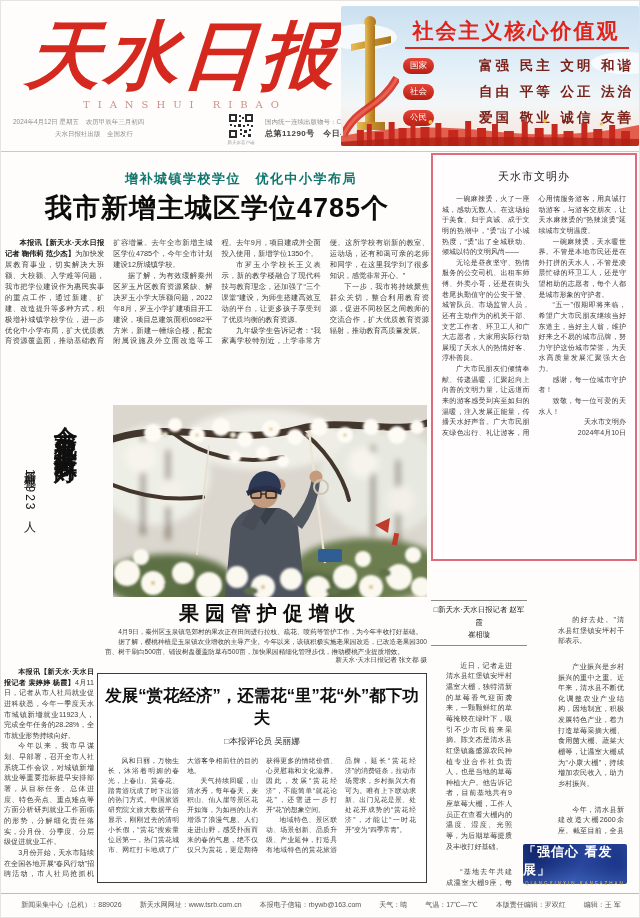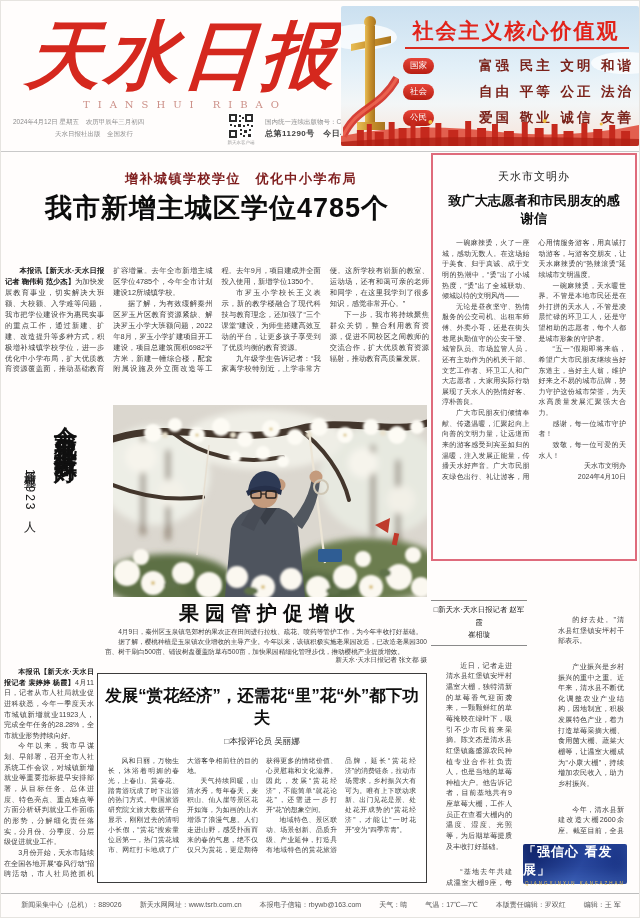--- a/index.html
+++ b/index.html
@@ -30,24 +30,24 @@
   .vb-rule{position:absolute;left:64px;top:41px;width:224px;height:2px;background:#d92c20;}
   .vb-rows{position:absolute;left:62px;top:51px;}
   .vb-row{display:flex;align-items:center;margin-bottom:8px;gap:36px;}
   .pill{background:linear-gradient(#e64438,#b81e12);color:#fff;border-radius:8px;font-size:8.5px;
     padding:2px 7px;margin-right:9px;white-space:nowrap;}
   .vals{font-size:13.5px;font-weight:bold;color:#7a221a;letter-spacing:3px;font-family:"DejaVu Serif",serif;white-space:nowrap;}
   .skyline{position:absolute;left:0;bottom:0;width:100%;height:34px;}
   .monument{position:absolute;left:2px;top:4px;}
 
   
-  .kicker{left:0;top:169px;width:480px;text-align:center;font-size:13px;font-weight:600;color:#7f1d1d;letter-spacing:1.5px;}
+  .kicker{left:0;top:169px;width:480px;text-align:center;font-size:13px;font-weight:600;color:#0f766e;letter-spacing:1.5px;}
   .headline1{left:0;top:189px;width:432px;text-align:center;font-size:27px;font-weight:bold;color:#0c0c0c;letter-spacing:1px;}
   .body-text{font-size:7.3px;line-height:1.5;text-align:justify;color:#3d3d3d;overflow:hidden;}
-  .body1{left:4px;top:237px;width:424px;height:154px;column-count:4;column-gap:9px;margin-top:28px;}
+  .body1{left:4px;top:237px;width:424px;height:154px;column-count:4;column-gap:9px;}
   .body-text p{margin:0;text-indent:2em;}
   .body-text p b{font-weight:bold;color:#222;}
 
   
   .emp-head{left:50px;top:406px;height:260px;writing-mode:vertical-rl;font-size:23px;font-weight:bold;
     color:#101010;letter-spacing:4px;}
   .emp-sub{left:20px;top:460px;height:160px;writing-mode:vertical-rl;font-size:12px;color:#1c1c1c;letter-spacing:2px;}
   .emp-body{left:3px;top:666px;width:90px;height:214px;font-size:7.1px;}
 
   
@@ -356,21 +356,20 @@
     <div class="f-byline">□本报评论员 吴丽娜</div>
     <div class="f-cols">
         <p>风和日丽，万物生长，沐浴着明媚的春光，上春山、赏春花、踏青游玩成了时下出游的热门方式。中国旅游研究院文旅大数据平台显示，刚刚过去的清明小长假，“赏花”搜索量位居第一，热门赏花城市、网红打卡地成了广大游客争相前往的目的地。</p>
         <p>天气持续回暖，山清水秀，每年春天，麦积山、仙人崖等景区花开如海，为如画的山水增添了浪漫气息。人们走进山野，感受扑面而来的春的气息，绝不仅仅只为赏花，更是期待获得更多的情绪价值、心灵慰藉和文化滋养。因此，发展“赏花经济”，不能简单“就花论花”，还需进一步打开“花”的想象空间。</p>
         <p>地域特色、景区联动、场景创新、品质升级、产业延伸，打造具有地域特色的赏花旅游品牌，延长“赏花经济”的消费链条，拉动市场需求，乡村振兴大有可为。唯有上下联动求新、出门见花是景、处处花开成势的“赏花经济”，才能让“一时花开”变为“四季常青”。</p>
       </div>
   </div>
 
   <div class="abs lbox">
     <div class="l-kicker">天水市文明办</div>
-    <div class="l-head">致广大志愿者和市民朋友的感谢信</div>
     <div class="l-cols">
         <p>一碗麻辣烫，火了一座城，感动无数人。在这场始于美食、归于真诚、成于文明的热潮中，“烫”出了小城热度，“烫”出了全城联动、倾城以待的文明风尚——</p>
         <p>无论是昼夜坚守、热情服务的公交司机、出租车师傅、外卖小哥，还是在街头巷尾执勤值守的公安干警、城管队员、市场监管人员，还有主动作为的机关干部、文艺工作者、环卫工人和广大志愿者，大家用实际行动展现了天水人的热情好客、淳朴善良。</p>
         <p>广大市民朋友们倾情奉献、传递温暖，汇聚起向上向善的文明力量，让远道而来的游客感受到宾至如归的温暖，注入发展正能量，传播天水好声音。广大市民朋友绿色出行、礼让游客，用心用情服务游客，用真诚打动游客，与游客交朋友，让天水麻辣烫的“热辣滚烫”延续城市文明温度。</p>
         <p>一碗麻辣烫，天水暖世界。不管是本地市民还是在外打拼的天水人，不管是凌晨忙碌的环卫工人，还是守望相助的志愿者，每个人都是城市形象的守护者。</p>
         <p>“五一”假期即将来临，希望广大市民朋友继续当好东道主，当好主人翁，维护好来之不易的城市品牌，努力守护这份城市荣誉，为天水高质量发展汇聚强大合力。</p>
         <p>感谢，每一位城市守护者！</p>
         <p>致敬，每一位可爱的天水人！</p>
         <p style="text-align: right; text-indent: 0px;">天水市文明办</p>
         <p style="text-align: right; text-indent: 0px;">2024年4月10日</p>

